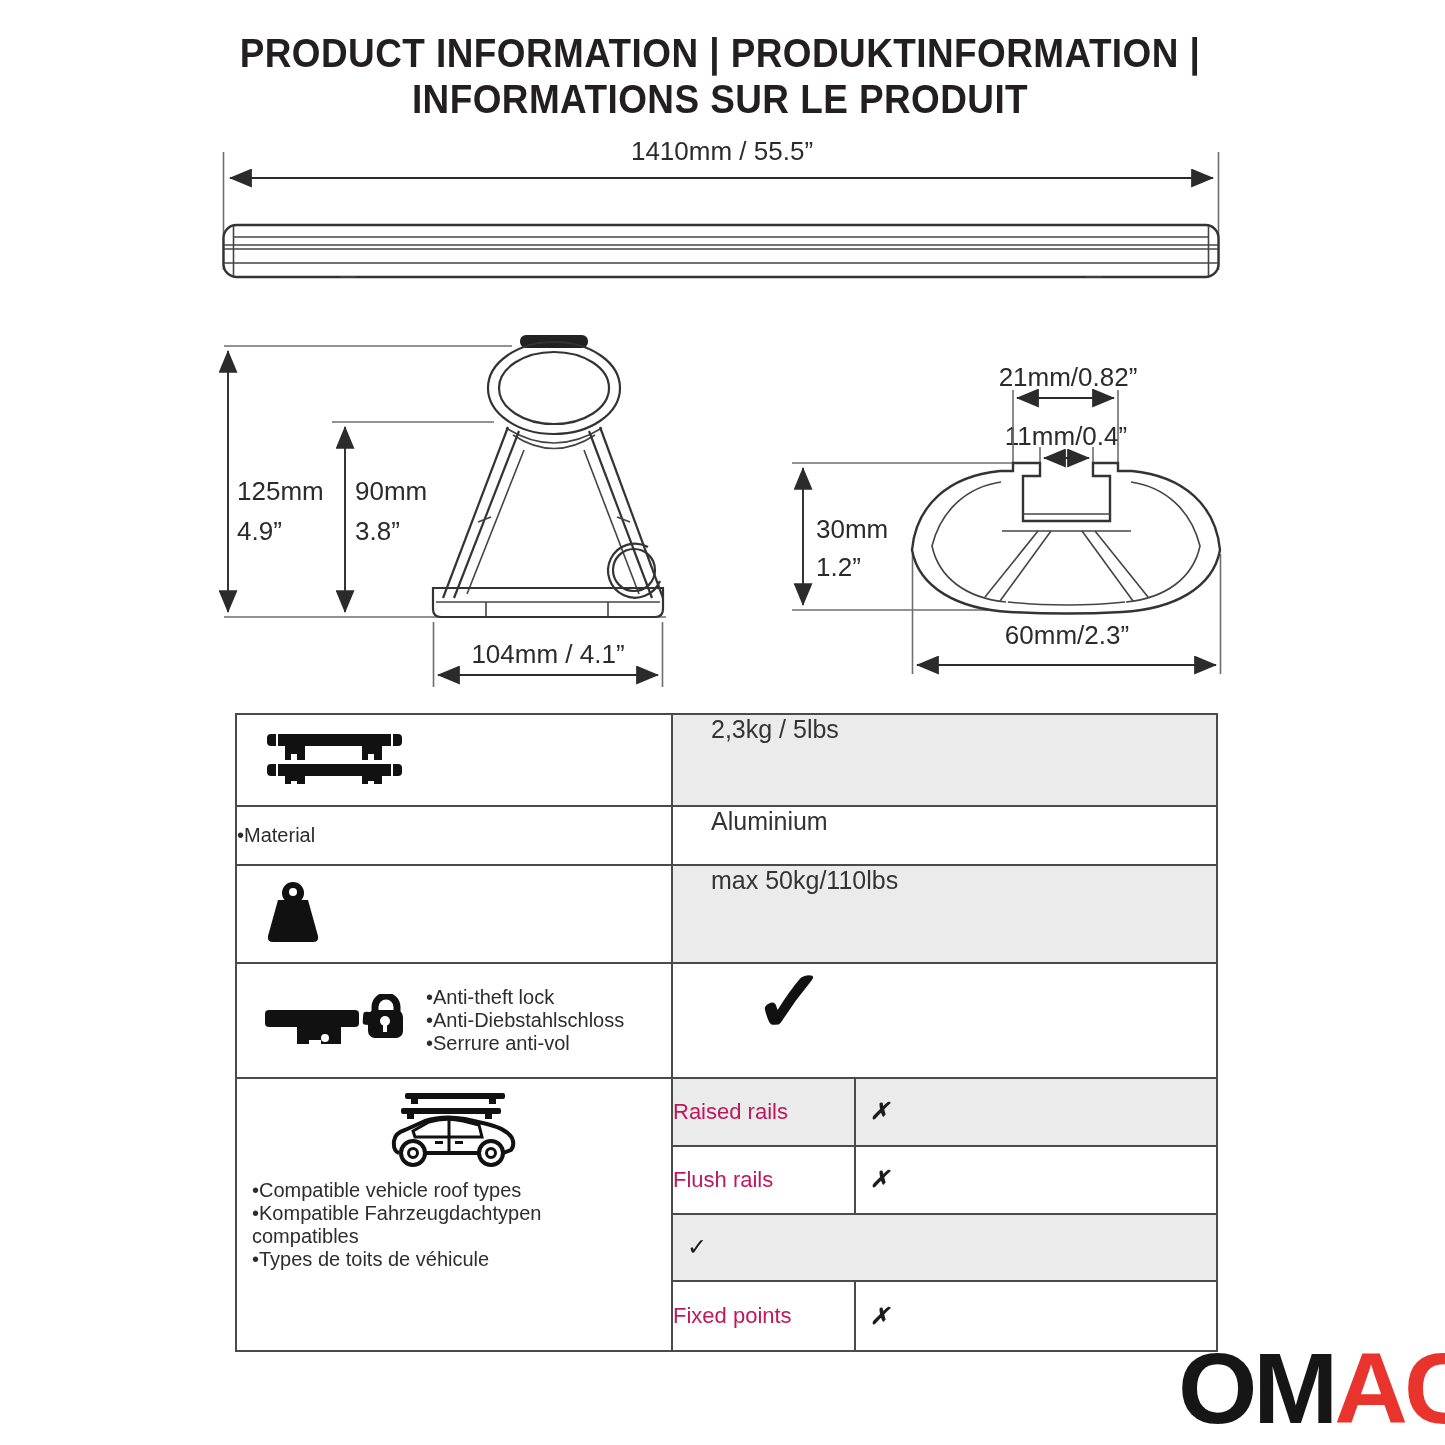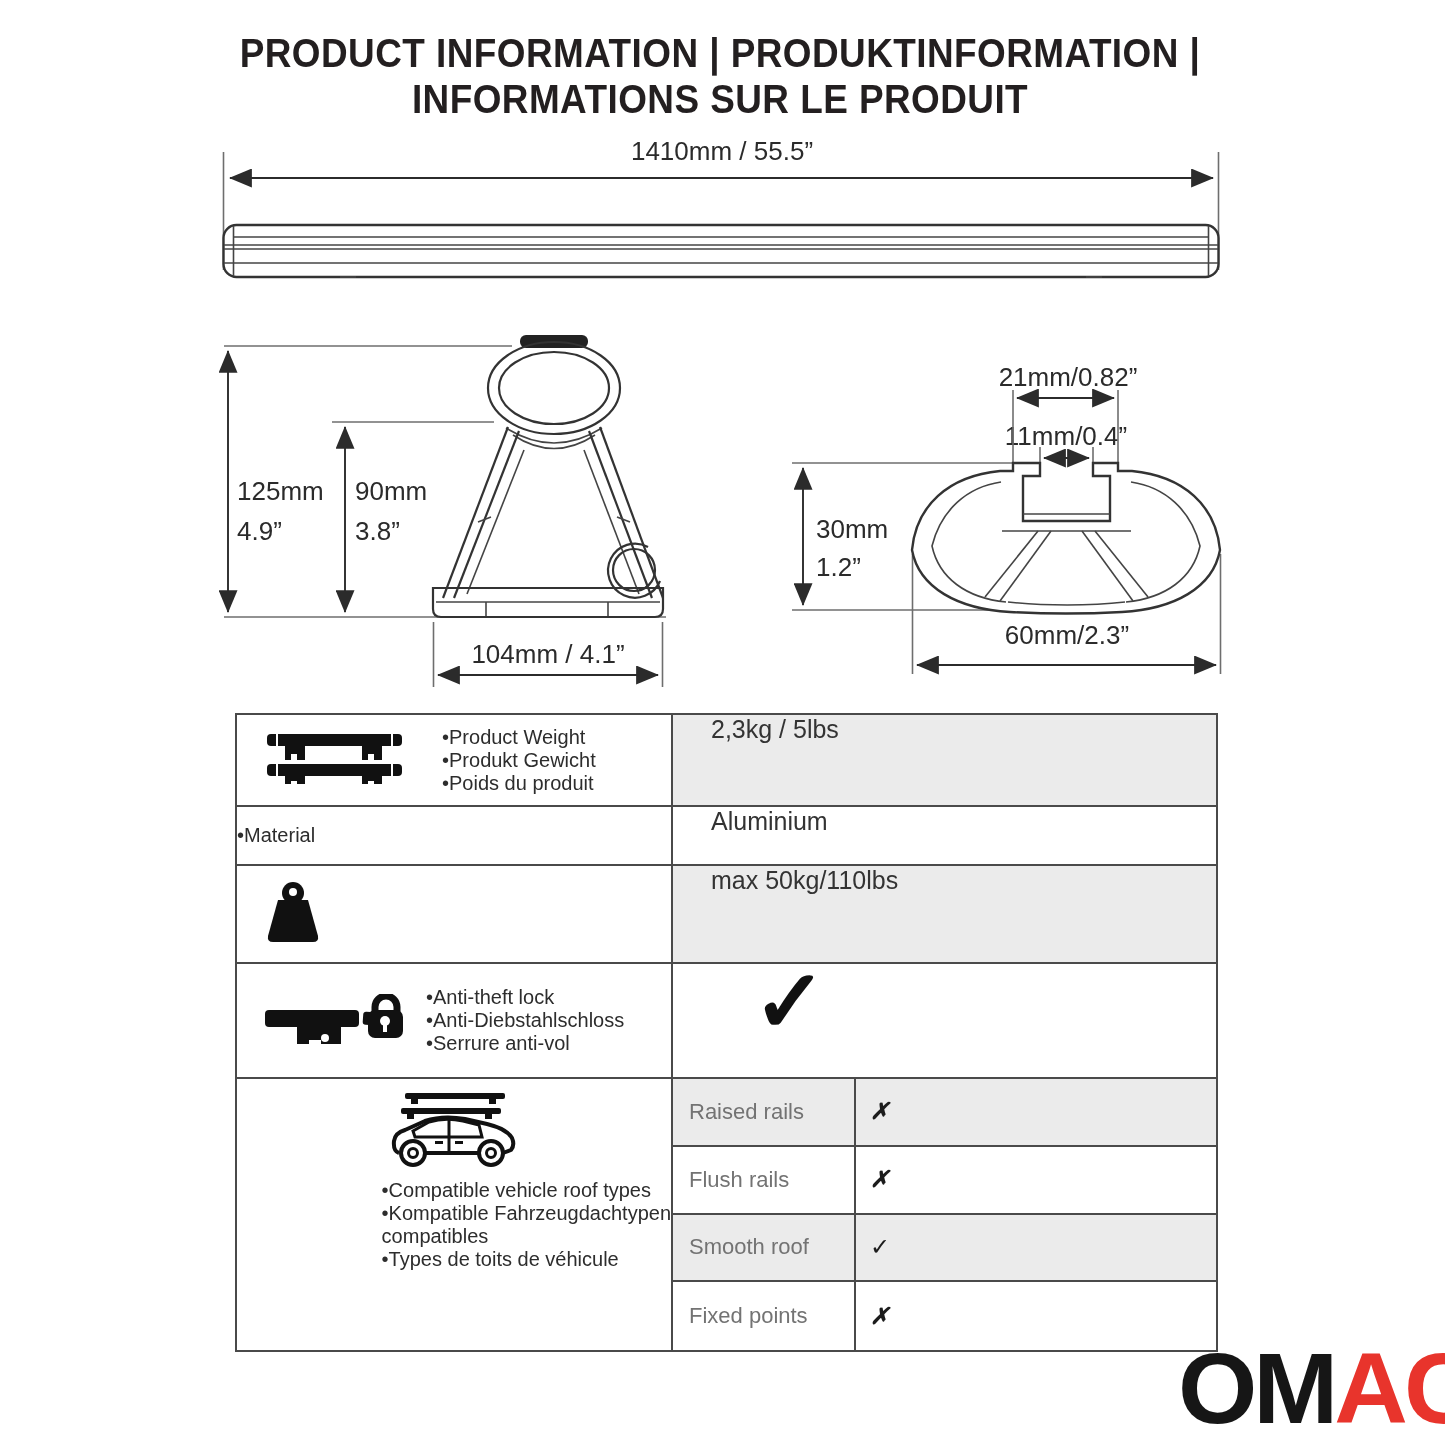--- a/index.html
+++ b/index.html
@@ -28,27 +28,27 @@
   .labels{font-size:20px;line-height:23px;color:#2d2d2d;}
   .labels div{white-space:nowrap;}
   .r1 .icon-wrap{margin-left:30px;width:135px;flex:none;}
   .r1 .labels{margin-left:40px;}
   .r2 .labels{}
   .r3 .icon-wrap{margin-left:28px;width:56px;flex:none;}
   .r3 .labels{margin-left:17px;}
   .r4 .icon-wrap{margin-left:28px;width:138px;flex:none;}
   .r4 .labels{margin-left:23px;}
   .bigcheck{font-size:88px;font-weight:bold;color:#111;margin-left:42px;line-height:1;margin-top:-6px;}
-  .r5-label{flex-direction:column;align-items:flex-end;justify-content:flex-start;padding-top:14px;}
+  .r5-label{flex-direction:column;align-items:flex-start;justify-content:flex-start;padding-top:14px;}
   .r5-icon-row{display:flex;justify-content:center;width:100%;}
   .r5 .labels{margin-left:15px;margin-top:12px;}
   .subtable{display:grid;grid-template-rows:repeat(4,1fr);height:100%;}
   .subrow{display:grid;grid-template-columns:183px 1fr;border-bottom:2px solid #4a4a4a;min-height:0;}
   .subrow:last-child{border-bottom:none;}
-  .sublabel{display:flex;align-items:center;padding-left:16px;font-size:22px;border-right:2px solid #4a4a4a;color:#737373;}
+  .sublabel{display:flex;align-items:center;font-size:22px;border-right:2px solid #4a4a4a;color:#be185d;}
   .subvalue{display:flex;align-items:center;padding-left:14px;font-size:24px;color:#1c1c1c;}
   .cross{font-style:italic;font-weight:600;font-size:23px;}
   .tick{font-size:24px;}
 
   
   .logo{left:1178px;top:1348px;display:flex;font-weight:bold;font-size:102px;line-height:82px;letter-spacing:-4px;transform:scaleY(0.98);}
   .logo-om{color:#161616;}
   .logo-ac{color:#e8342c;}
 </style>
 </head>
@@ -183,25 +183,20 @@
             <path d="M95,14 h20 v14 h-8 v-6 h-6 v6 h-6 z"></path>
             <rect x="0" y="32" width="135" height="12" rx="4"></rect>
             <path d="M18,44 h20 v8 h-8 v-3 h-6 v3 h-6 z"></path>
             <path d="M95,44 h20 v8 h-8 v-3 h-6 v3 h-6 z"></path>
           </g>
           <line x1="10" y1="2" x2="10" y2="14" stroke="#fff" stroke-width="2"></line>
           <line x1="125" y1="2" x2="125" y2="14" stroke="#fff" stroke-width="2"></line>
           <line x1="10" y1="32" x2="10" y2="44" stroke="#fff" stroke-width="2"></line>
           <line x1="125" y1="32" x2="125" y2="44" stroke="#fff" stroke-width="2"></line>
         </svg>
-      </div>
-      <div class="labels">
-        <div>•Product Weight</div>
-        <div>•Produkt Gewicht</div>
-        <div>•Poids du produit</div>
       </div>
     </div>
     <div class="vcell shade">
       <span>2,3kg / 5lbs</span>
     </div>
   </div>
 
   <div class="trow r2">
     <div class="lcell">
       <div class="labels">
@@ -291,21 +286,20 @@
           <span class="cross">✗</span>
         </div>
       </div>
       <div class="subrow">
         <div class="sublabel">Flush rails</div>
         <div class="subvalue">
           <span class="cross">✗</span>
         </div>
       </div>
       <div class="subrow shade">
-        <div class="sublabel shade">Smooth roof</div>
         <div class="subvalue shade">
           <span class="tick">✓</span>
         </div>
       </div>
       <div class="subrow">
         <div class="sublabel">Fixed points</div>
         <div class="subvalue">
           <span class="cross">✗</span>
         </div>
       </div>

